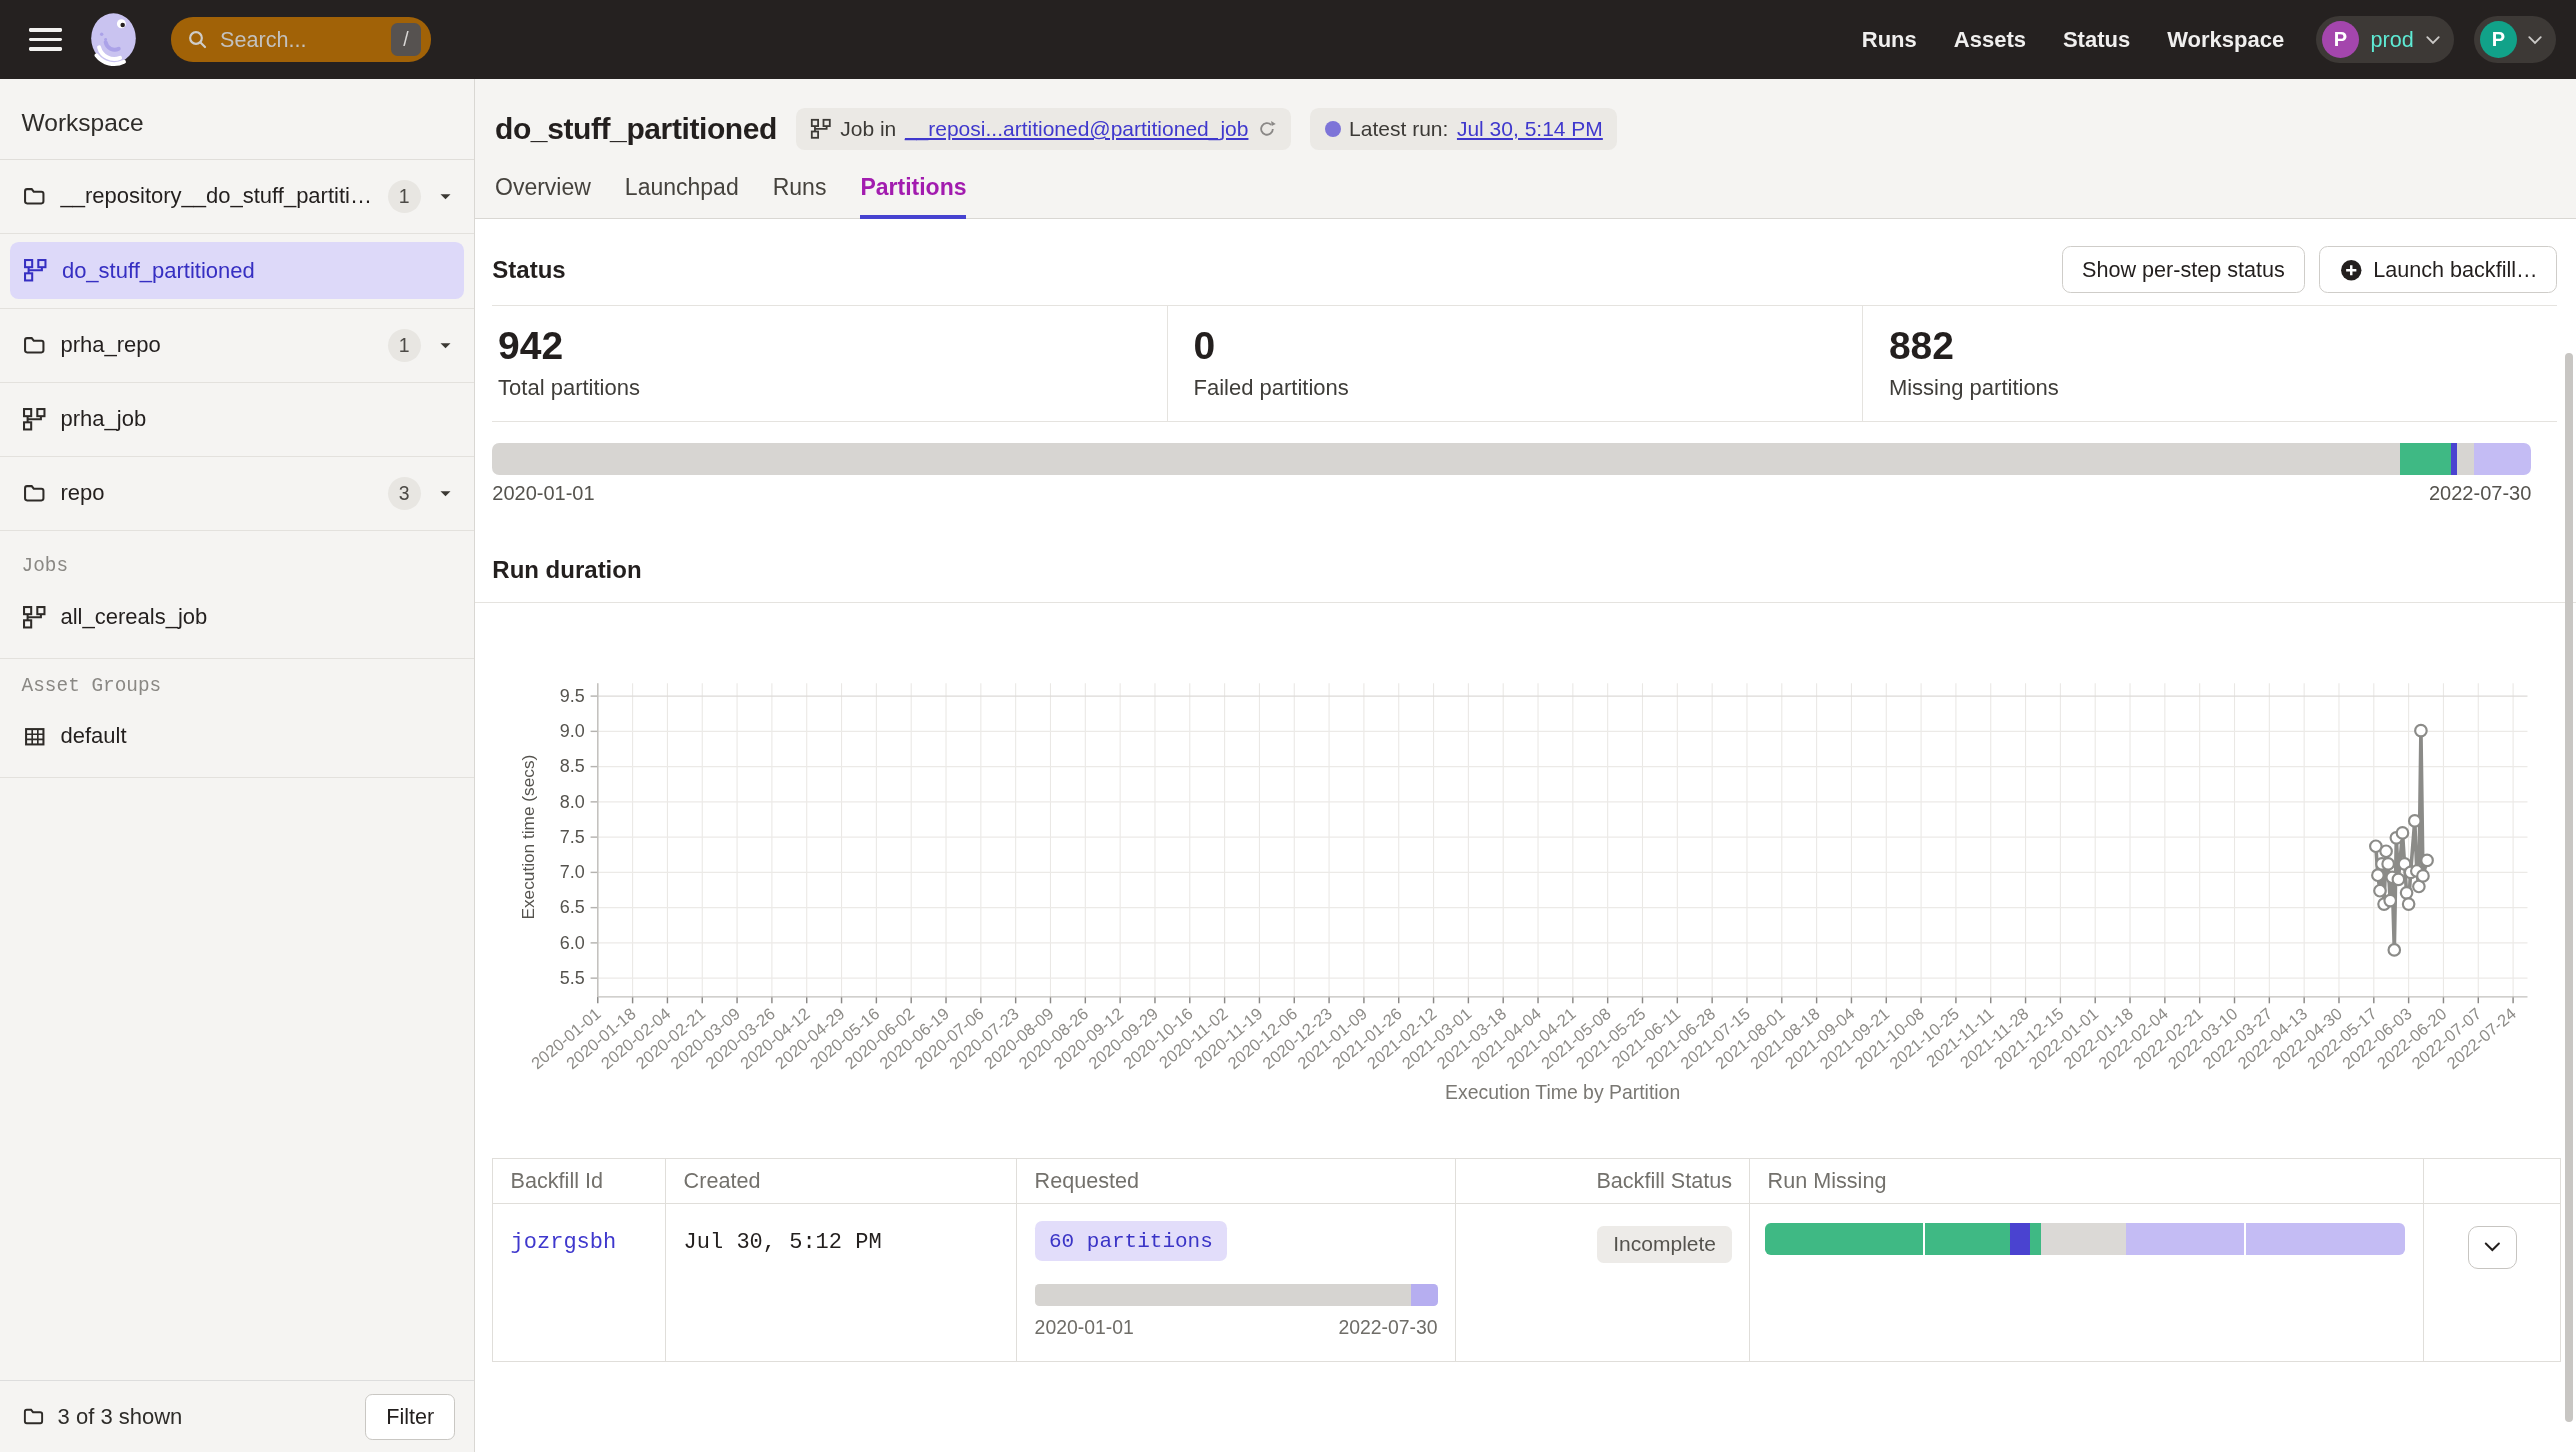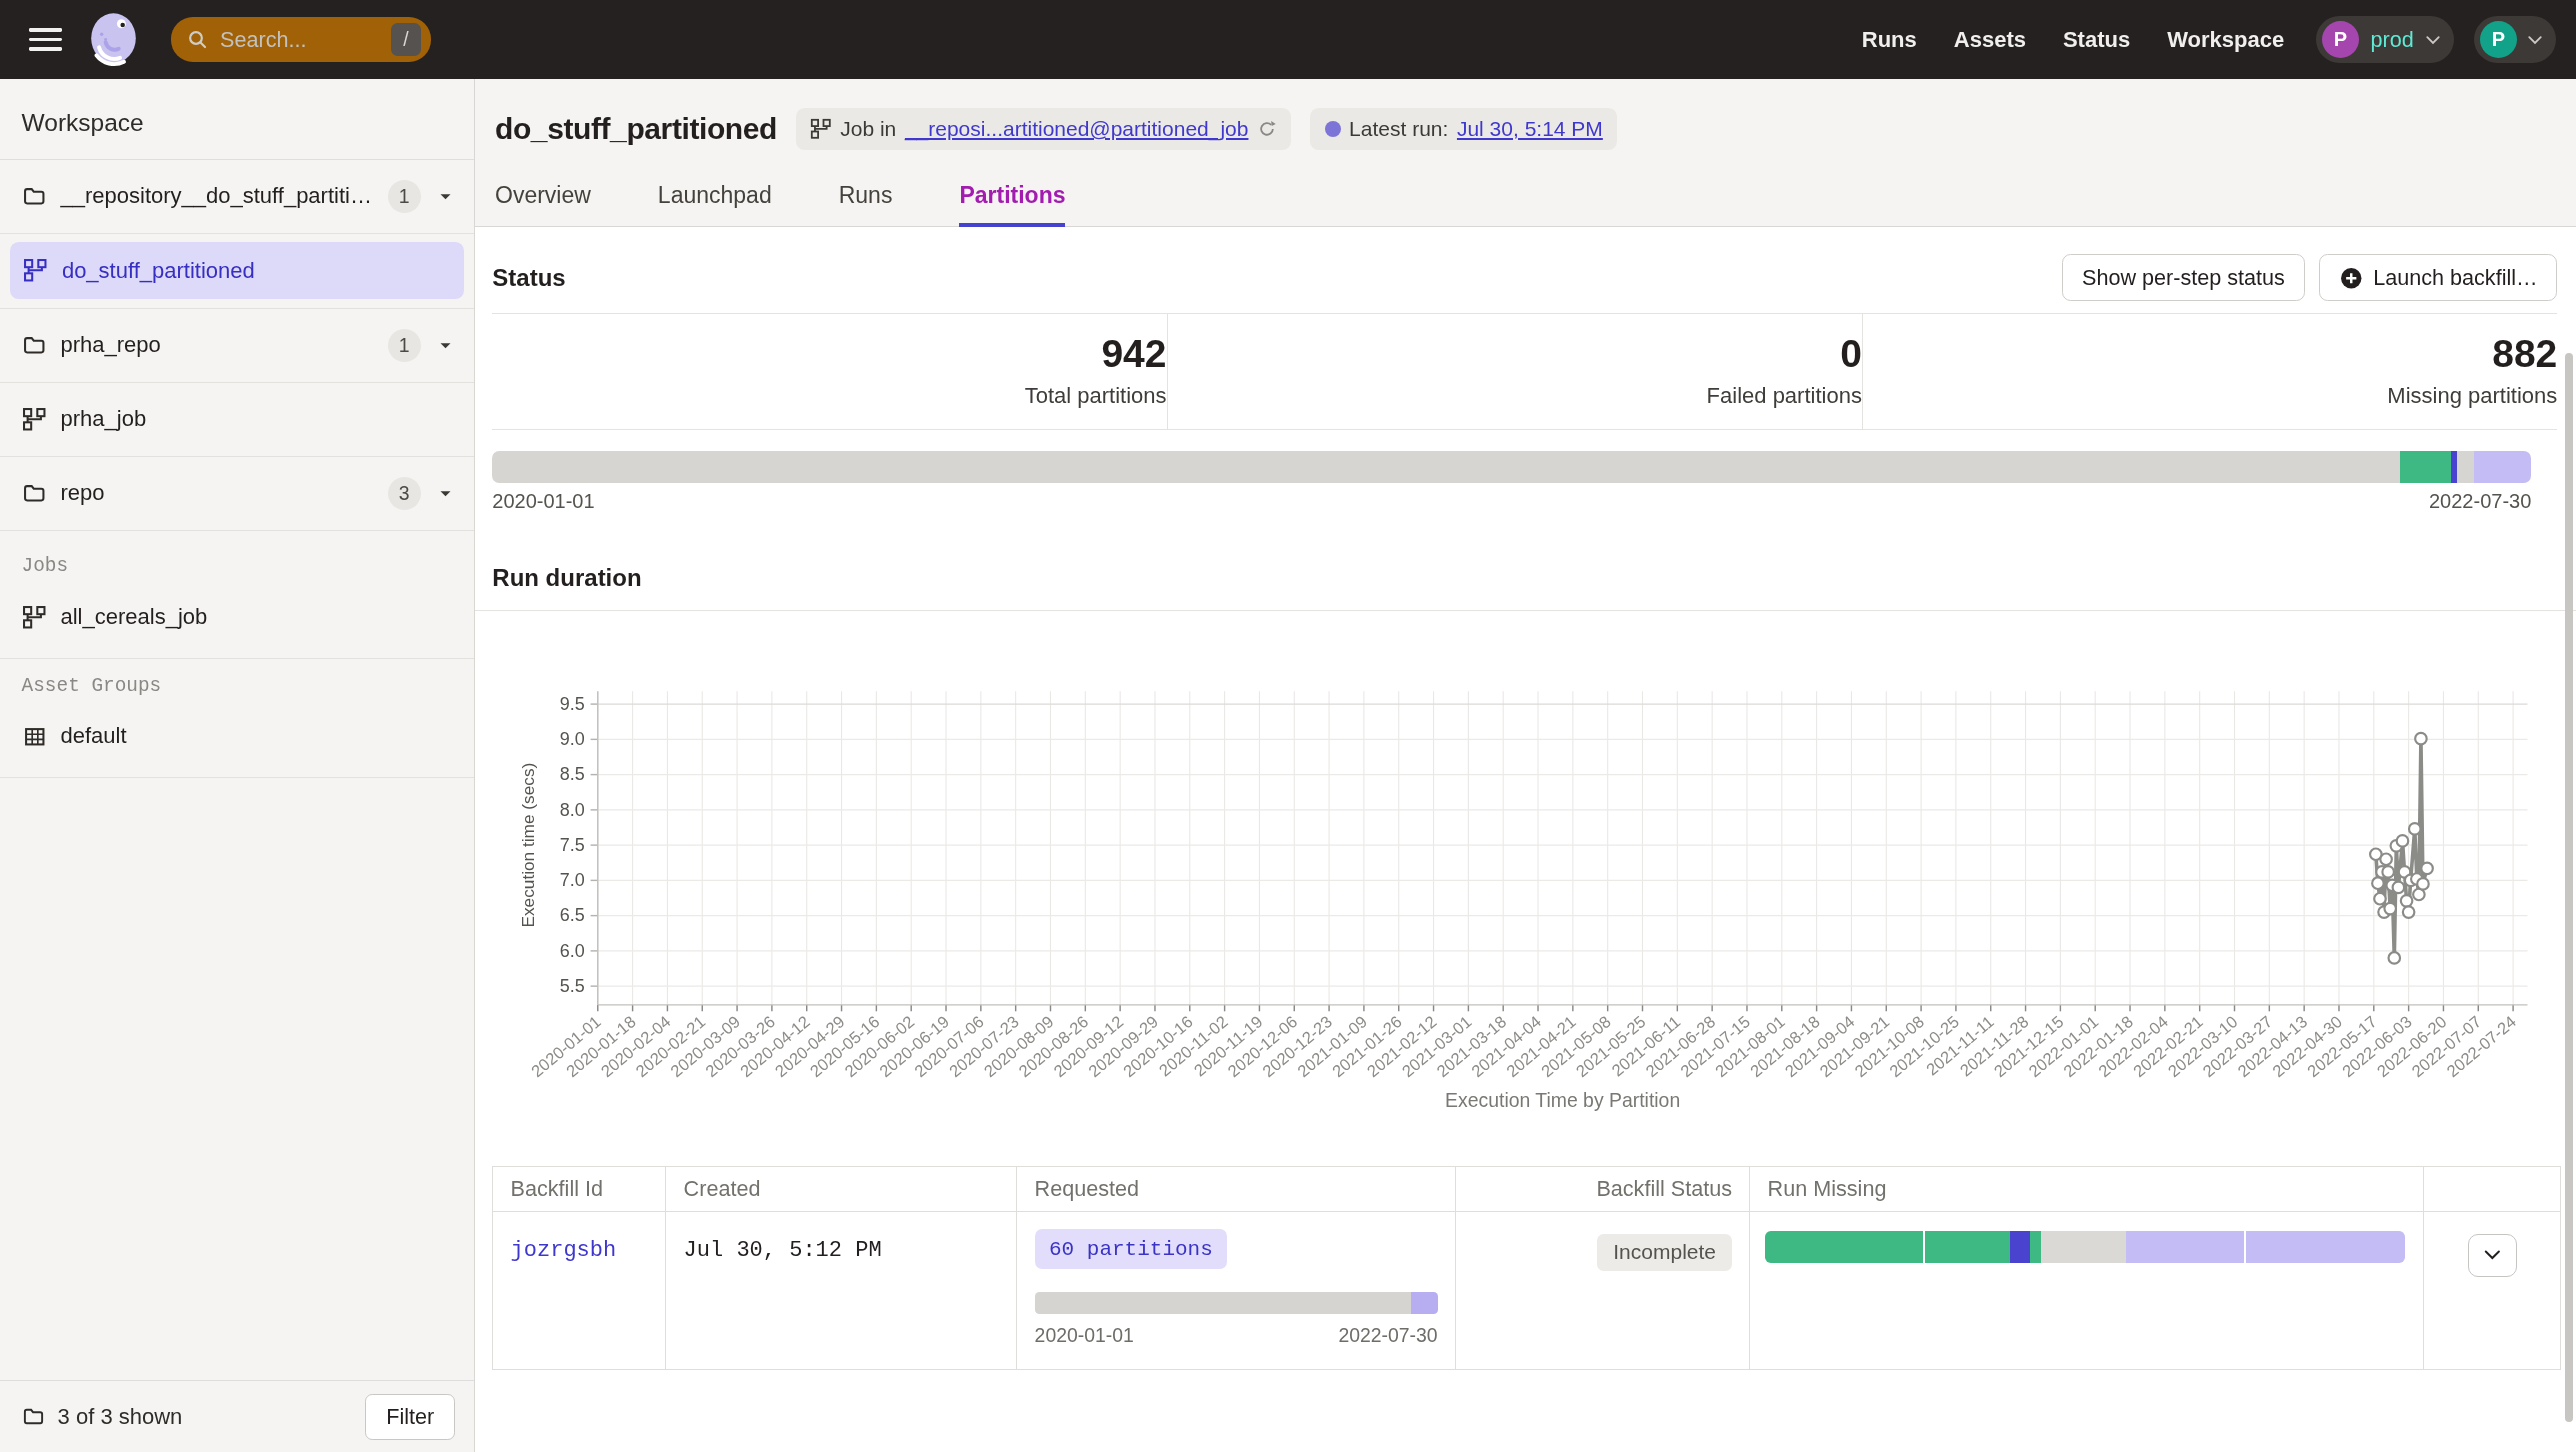--- a/index.html
+++ b/index.html
@@ -63,34 +63,34 @@
   .main { flex:1; display:flex; flex-direction:column; min-width:0; }
   .mainhead { background:#f5f4f2; padding:29px 29px 0 20px; border-bottom:0.7px solid #d9d7d3; }
   .titlerow { display:flex; align-items:center; gap:18.7px; }
   .pagetitle { font-size:30px; font-weight:700; letter-spacing:-0.4px; }
   .hbadge { height:42px; background:#ebe9e5; border-radius:8.6px; display:flex; align-items:center;
     gap:8.6px; padding:0 14.4px; font-size:21px; color:#3c3a36; }
   .hbadge .icon { width:21.6px; height:21.6px; }
   .hbadge a { color:#3f38cd; text-decoration:underline; cursor:pointer; }
   .runlink { color:#3f38cd; cursor:pointer; }
   .rundot { width:16px; height:16px; border-radius:50%; background:#7d74d8; }
-  .tabs { display:flex; gap:67px; margin-top:32px; }
+  .tabs { display:flex; gap:34px; margin-top:24px; }
   .tab { font-size:23px; font-weight:500; color:#45423d; padding-bottom:17.3px; cursor:pointer; position:relative; }
   .tab.active { color:#a21caf;font-weight:bold; }
   .tab.active::after { content:""; position:absolute; left:0; right:0; bottom:-0.7px; height:4.3px; background:#4642d0; }
 
   .panel { background:#fff; flex:1; padding:0 18.7px 0 17.3px; position:relative; min-width:0; }
   .statusrow { margin-top:27px; display:flex; align-items:center; justify-content:space-between; }
   .secheading { font-size:24px; font-weight:700; }
   .btnrow { display:flex; gap:14.4px; }
   .btn { background:#fff; border:0.7px solid #cfcdc9; border-radius:8.6px; height:47px; padding:0 18.7px;
     font-size:21.6px; font-weight:500; color:#231f1e; display:inline-flex; align-items:center; gap:10px; cursor:pointer; }
   .pluscirc { width:24.5px; height:24.5px; }
 
-  .stats { margin-top:11.5px; display:flex; border-top:0.7px solid #e5e3df; border-bottom:0.7px solid #e5e3df;text-align:right; }
+  .stats { margin-top:11.5px; display:flex; border-top:0.7px solid #e5e3df; border-bottom:0.7px solid #e5e3df; }
   .stat { flex:1; padding:18.7px 0 20px 26px; border-right:0.7px solid #e5e3df; }
   .stat:first-child { padding-left:5.8px; }
   .stat:last-child { border-right:none; }
   .stat .val { font-size:39px; font-weight:600; line-height:43px; }
   .stat .lab { font-size:22px; color:#3f3d39; margin-top:7.2px; line-height:26px; }
 
   .pbar { margin-top:21.6px; height:32px; border-radius:7.2px; overflow:hidden; display:flex; width:2039px; }
   .pbar div { height:100%; }
   .pdates { width:2039px; display:flex; justify-content:space-between; margin-top:7.2px;
     font-size:20px; color:#55534e; line-height:23px; }

